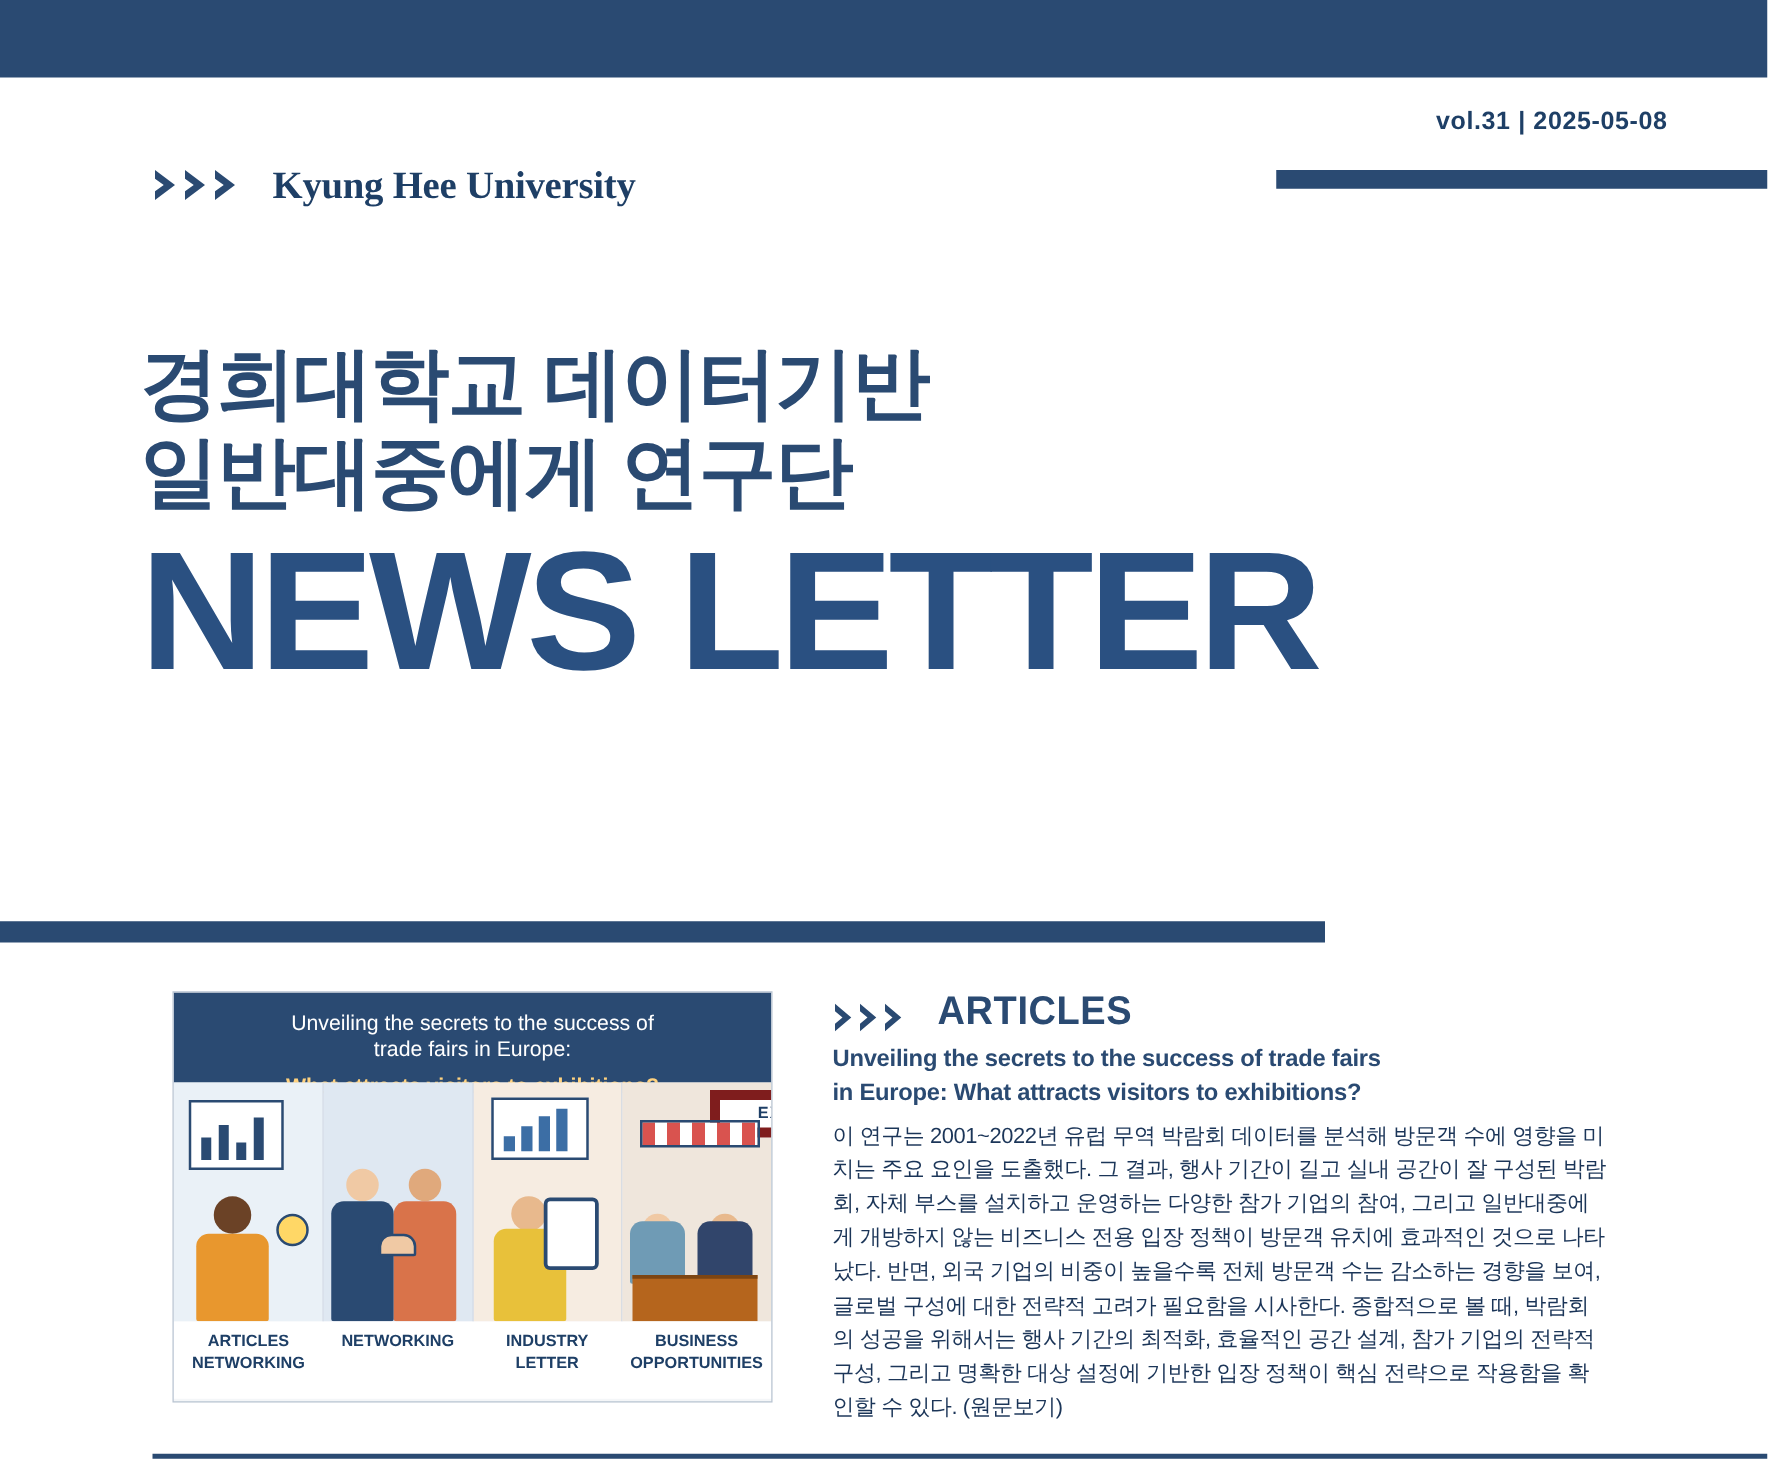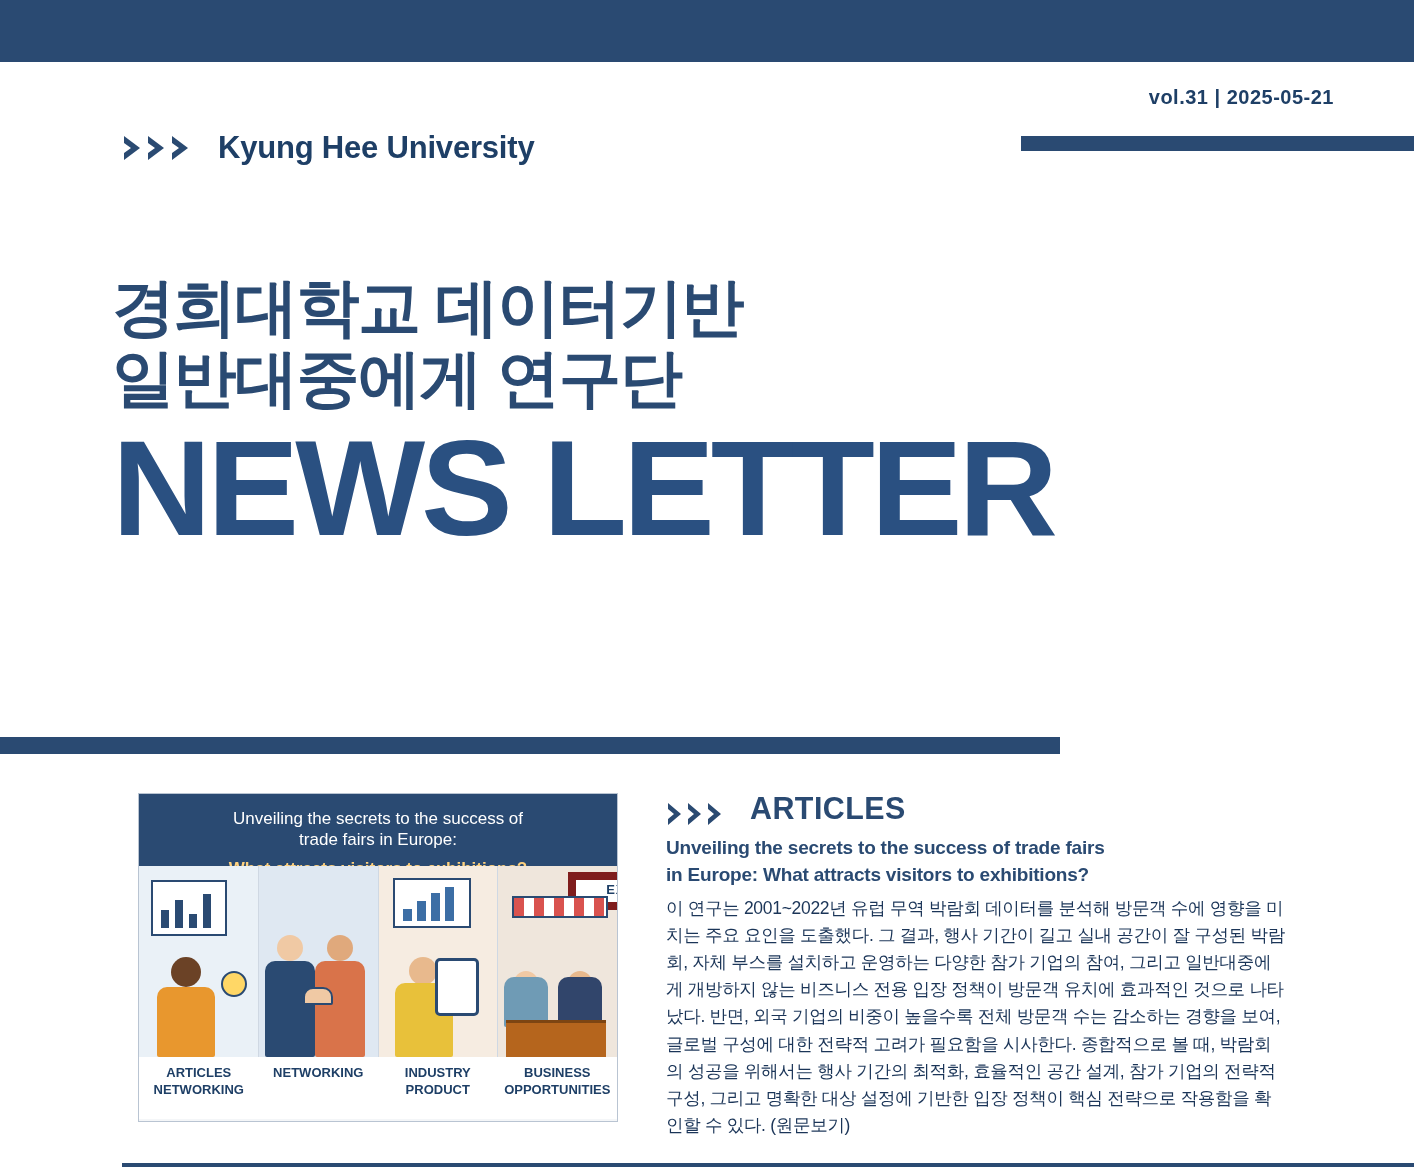--- a/index.html
+++ b/index.html
@@ -39,20 +39,21 @@
     height: 15px;
     background: #2a4a72;
   }
   .brand {
     position: absolute;
     top: 130px;
     left: 122px;
     display: flex;
     align-items: center;
     gap: 18px;
+    font-family: Liberation Serif, serif;
   }
   .chev {
     display: flex;
     align-items: center;
     gap: 2px;
   }
   .chev svg { display:block; }
   .brand-name {
     font-size: 31px;
     font-weight: bold;
@@ -265,21 +266,21 @@
     width: 1292px;
     height: 4px;
     background: #2a4a72;
   }
 </style>
 </head>
 <body>
 
 <div class="top-bar"></div>
 
-<div class="issue-line">vol.31 |  2025-05-21</div>
+<div class="issue-line">vol.31 |  2025-05-08</div>
 <div class="issue-rule"></div>
 
 <div class="brand">
   <span class="chev">
     <svg width="78" height="30" viewBox="0 0 78 30">
       <path d="M2 3 L18 15 L2 27 L2 20 L9 15 L2 10 Z" fill="#2a4a72"></path>
       <path d="M26 3 L42 15 L26 27 L26 20 L33 15 L26 10 Z" fill="#2a4a72"></path>
       <path d="M50 3 L66 15 L50 27 L50 20 L57 15 L50 10 Z" fill="#2a4a72"></path>
     </svg>
   </span>
@@ -343,21 +344,21 @@
   <div class="labels">
     <div class="lab">
       <div>ARTICLES</div>
       <div>NETWORKING</div>
     </div>
     <div class="lab">
       <div>NETWORKING</div>
     </div>
     <div class="lab">
       <div>INDUSTRY</div>
-      <div>PRODUCT</div>
+      <div>LETTER</div>
     </div>
     <div class="lab">
       <div>BUSINESS</div>
       <div>OPPORTUNITIES</div>
     </div>
   </div>
 </div>
 
 <div class="articles">
   <div class="articles-head">

